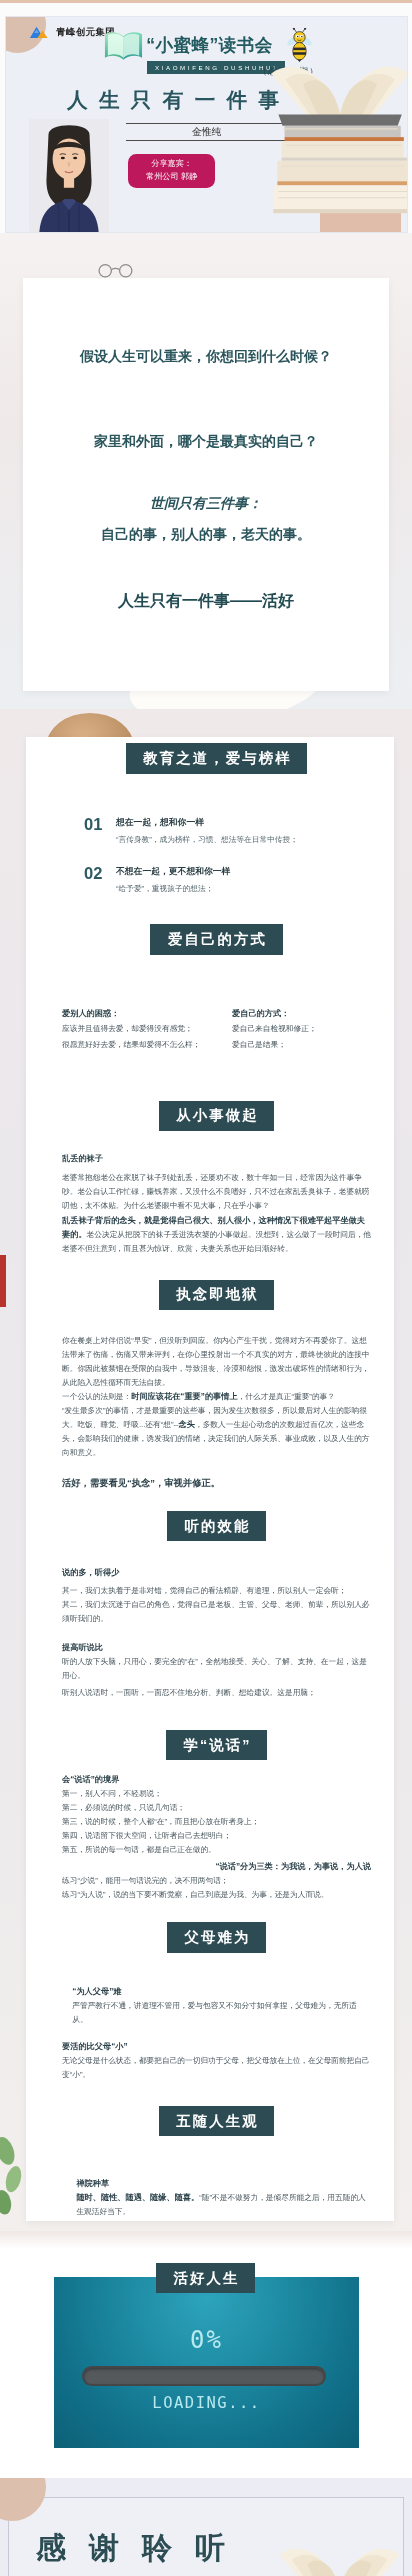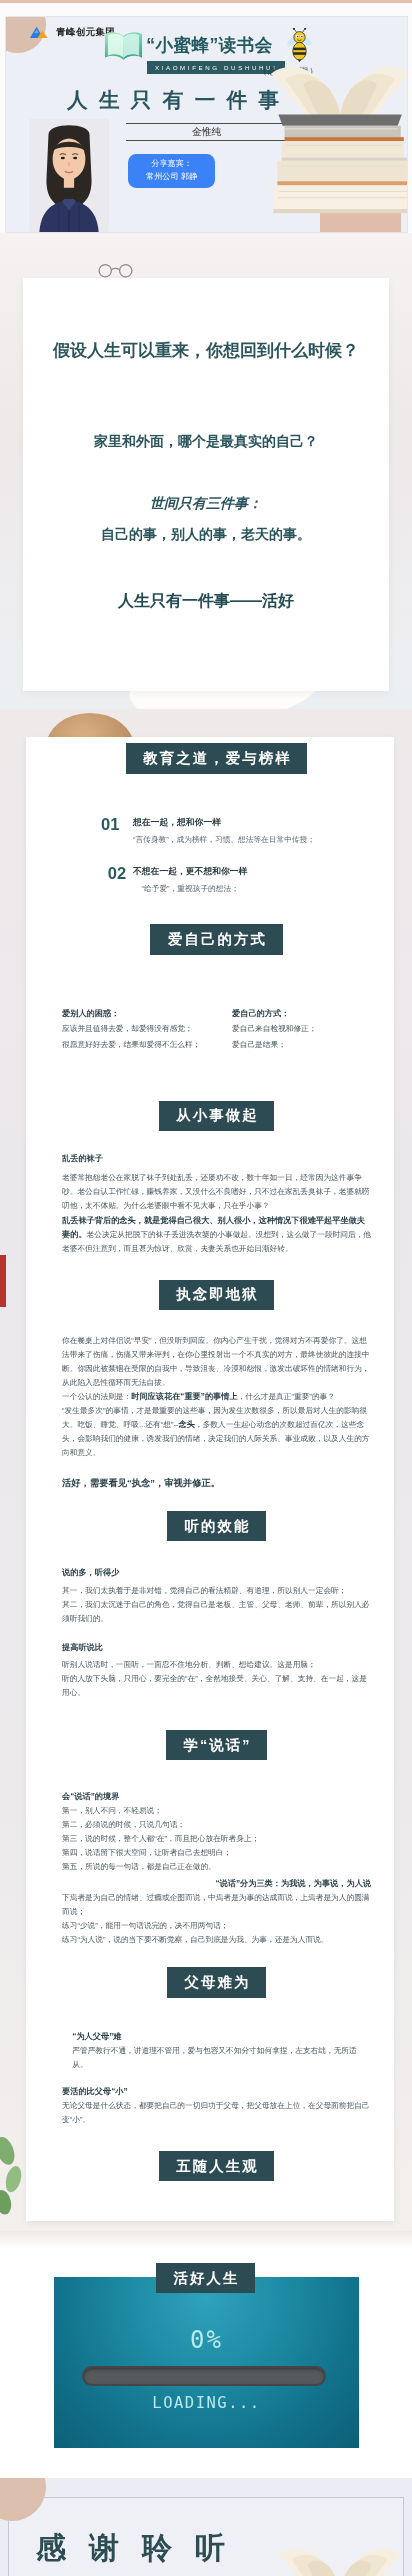--- a/index.html
+++ b/index.html
@@ -21,50 +21,50 @@
   .club-title{position:absolute;left:140px;top:16.5px;font-size:17.5px;font-weight:bold;color:#235a60;letter-spacing:0.5px;}
   .club-bar{position:absolute;left:141px;top:44px;width:138px;height:13px;background:#2b5a60;color:#fff;
     font-size:6.2px;letter-spacing:2.6px;text-align:center;line-height:13px;}
   .bee{position:absolute;left:280px;top:11.3px;}
   .issue{position:absolute;left:252px;top:49px;font-size:8.8px;color:#1f3d44;letter-spacing:1px;}
   .hero-title{position:absolute;left:0;right:67px;top:69px;text-align:center;font-size:20.6px;font-weight:bold;
     color:#28555e;letter-spacing:11.3px;text-indent:11.3px;}
   .hr1{position:absolute;left:120px;top:106px;width:161px;height:1px;background:#4b4b4b;}
   .hero-author{position:absolute;left:120px;top:109px;width:161px;text-align:center;font-size:9.8px;color:#2d2d2d;}
   .hr2{position:absolute;left:120px;top:123px;width:161px;height:1px;background:#4b4b4b;}
-  .guest-badge{position:absolute;left:122px;top:137px;width:87px;padding:4.6px 0;background:#3b82f6;border-radius:8.2px;
+  .guest-badge{position:absolute;left:122px;top:137px;width:87px;padding:4.6px 0;background:#be185d;border-radius:8.2px;
     color:#fff;font-size:8.2px;text-align:center;line-height:12.4px;}
   .portrait{position:absolute;left:23px;top:102px;width:80px;height:115px;border-radius:0 0 6.2px 6.2px;overflow:hidden;background:#e9e9ee;}
   .hero-pink{position:absolute;right:6.2px;bottom:0;width:81px;height:35px;background:#e0bdab;}
   .hero-books{position:absolute;right:-3.1px;top:11.3px;}
 
   
   #stripA{height:476px;background:linear-gradient(180deg,#f6f2f1 0%,#efe9e9 40%,#eceff2 100%);}
   .blob-coffee{position:absolute;border-radius:50%;background:radial-gradient(circle at 42% 40%,#d8a876 0%,#b5824f 70%,#a06f3f 100%);opacity:.85;}
   .specs{position:absolute;left:96px;top:30px;width:41px;height:15.5px;opacity:.6;}
   .quote-card{position:absolute;left:23px;top:45px;width:366px;height:413px;background:#ffffff;box-shadow:0 2.1px 7.2px rgba(0,0,0,.05);}
   .q{position:absolute;left:0;right:0;text-align:center;font-weight:bold;color:#2b555c;}
-  .q1{top:61px;font-size:17px;}
+  .q1{top:70px;font-size:14px;}
   .q2{top:155px;font-size:14px;}
   .q3{top:217px;font-size:14px;font-style:italic;}
   .q4{top:248px;font-size:14px;}
   .q5{top:313px;font-size:16px;color:#234b52;}
   .blob-book{position:absolute;left:129px;top:413px;width:196px;height:77px;border-radius:50%;background:#fdfcf9;transform:rotate(-7deg);}
 
   
   #stripB{height:1522px;background:linear-gradient(180deg,#efe9ea 0%,#ebe8ec 30%,#edeaec 70%,#f2efed 100%);}
   .bg-red{position:absolute;left:0;top:546px;width:6.2px;height:52px;background:#b7342c;}
   .bg-green{position:absolute;left:-4.1px;top:1421px;width:36px;height:88px;}
   .main-card{position:absolute;left:26px;top:28px;width:368px;height:1484px;background:#fff;box-shadow:0 2.1px 7.2px rgba(0,0,0,.06);
     box-sizing:border-box;padding:6.2px 23px 0 36px;overflow:hidden;}
   .hbox{background:#2d4b53;color:#fff;font-size:14.4px;font-weight:bold;letter-spacing:2.1px;
     padding:5.7px 15.5px;width:max-content;margin:0 auto;text-indent:2.1px;}
   .p{font-size:7.7px;line-height:14px;color:#47555c;}
   .bt{font-size:8.2px;font-weight:bold;color:#2c424b;line-height:14px;}
-  .edu-item{display:flex;margin-left:39px;align-items:flex-start;}
+  .edu-item{display:flex;margin-left:22px;align-items:flex-start;}
   .edu-num{font-size:16.5px;font-weight:bold;color:#2d5a62;width:32px;flex:0 0 32px;line-height:17.5px;}
   .edu-title{font-size:8.8px;font-weight:bold;color:#2b3e45;line-height:11.3px;padding-top:1px;}
   .edu-desc{font-size:7.7px;color:#55666d;margin-top:7.2px;}
   .cols{display:flex;margin-top:52px;}
   .col-l{width:170px;flex:0 0 170px;}
   .col-r{flex:1;}
   .col .p{line-height:16.5px;}
 
   
   #loading{height:247px;background:#fff;}
@@ -235,21 +235,21 @@
 
     <div class="hbox" style="margin-top:0;">教育之道，爱与榜样</div>
 
     <div class="edu-item" style="margin-top:42px;">
       <div class="edu-num">01</div>
       <div>
         <div class="edu-title">想在一起，想和你一样</div>
         <div class="edu-desc">“言传身教”，成为榜样，习惯、想法等在日常中传授；</div>
       </div>
     </div>
-    <div class="edu-item" style="margin-top:19.6px;text-align:center;">
+    <div class="edu-item" style="margin-top:19.6px;">
       <div class="edu-num">02</div>
       <div>
         <div class="edu-title">不想在一起，更不想和你一样</div>
         <div class="edu-desc">“给予爱”，重视孩子的想法；</div>
       </div>
     </div>
 
     <div class="hbox" style="margin-top:30px;">爱自己的方式</div>
 
     <div class="cols">
@@ -274,38 +274,37 @@
     <div class="p" style="margin-top:24px;">你在餐桌上对伴侣说“早安”，但没听到回应。你内心产生干扰，觉得对方不再爱你了。这想法带来了伤痛，伤痛又带来评判，在你心里投射出一个不真实的对方，最终使彼此的连接中断。你因此被禁锢在受限的自我中，导致沮丧、冷漠和怨恨，激发出破坏性的情绪和行为，从此陷入恶性循环而无法自拔。</div>
     <div class="p"><span>一个公认的法则是：</span><span class="bt">时间应该花在“重要”的事情上</span><span>，什么才是真正“重要”的事？</span></div>
     <div class="p"><span>“发生最多次”的事情，才是最重要的这些事，因为发生次数很多，所以最后对人生的影响很大。吃饭、睡觉、呼吸...还有“想”--</span><span class="bt">念头</span><span>，多数人一生起心动念的次数超过百亿次，这些念头，会影响我们的健康，诱发我们的情绪，决定我们的人际关系、事业成败，以及人生的方向和意义。</span></div>
     <div class="bt" style="margin-top:16.5px;font-size:9.3px;">活好，需要看见“执念”，审视并修正。</div>
 
     <div class="hbox" style="margin-top:20.6px;">听的效能</div>
     <div class="bt" style="margin-top:25px;">说的多，听得少</div>
     <div class="p" style="margin-top:3.1px;">其一，我们太执着于是非对错，觉得自己的看法精辟、有道理，所以别人一定会听；</div>
     <div class="p">其二，我们太沉迷于自己的角色，觉得自己是老板、主管、父母、老师、前辈，所以别人必须听我们的。</div>
     <div class="bt" style="margin-top:15.5px;">提高听说比</div>
+    <div class="p">听的人放下头脑，只用心，要完全的“在”，全然地接受、关心、了解、支持、在一起，这是用心。</div>
     <div class="p" style="margin-top:3.1px;">听别人说话时，一面听，一面忍不住地分析、判断、想给建议。这是用脑；</div>
-    <div class="p">听的人放下头脑，只用心，要完全的“在”，全然地接受、关心、了解、支持、在一起，这是用心。</div>
 
     <div class="hbox" style="margin-top:30px;">学“说话”</div>
-    <div class="bt" style="margin-top:30px;">会“说话”的境界</div>
+    <div class="bt" style="margin-top:13px;">会“说话”的境界</div>
     <div class="p">第一，别人不问，不轻易说；</div>
     <div class="p">第二，必须说的时候，只说几句话；</div>
     <div class="p">第三，说的时候，整个人都“在”，而且把心放在听者身上；</div>
     <div class="p">第四，说话留下很大空间，让听者自己去想明白；</div>
     <div class="p">第五，所说的每一句话，都是自己正在做的。</div>
     <div class="bt" style="margin-top:2.1px;text-align:right;">“说话”分为三类：为我说，为事说，为人说</div>
-    <div class="p">下焉者是为自己的情绪、过瘾或企图而说，中焉者是为事的达成而说，上焉者是为人的圆满而说；</div>
     <div class="p">练习“少说”，能用一句话说完的，决不用两句话；</div>
     <div class="p">练习“为人说”，说的当下要不断觉察，自己到底是为我、为事，还是为人而说。</div>
 
     <div class="hbox" style="margin-top:20.6px;">父母难为</div>
     <div class="bt" style="margin-top:32px;margin-left:10.3px;">“为人父母”难</div>
-    <div class="p" style="margin-left:10.3px;">严管严教行不通，讲道理不管用，爱与包容又不知分寸如何拿捏，左支右绌，无所适从。</div>
+    <div class="p" style="margin-left:10.3px;">严管严教行不通，讲道理不管用，爱与包容又不知分寸如何拿捏，父母难为，无所适从。</div>
     <div class="bt" style="margin-top:13.4px;">要活的比父母“小”</div>
     <div class="p">无论父母是什么状态，都要把自己的一切归功于父母，把父母放在上位，在父母面前把自己变“小”。</div>
 
     <div class="hbox" style="margin-top:24px;">五随人生观</div>
     <div class="bt" style="margin-top:41px;margin-left:14.4px;">禅院种草</div>
     <div class="p" style="margin-left:14.4px;"><span class="bt">随时、随性、随遇、随缘、随喜。</span><span>“随”不是不做努力，是倾尽所能之后，用五随的人生观活好当下。</span></div>
 
   </div>
 </div>
 

